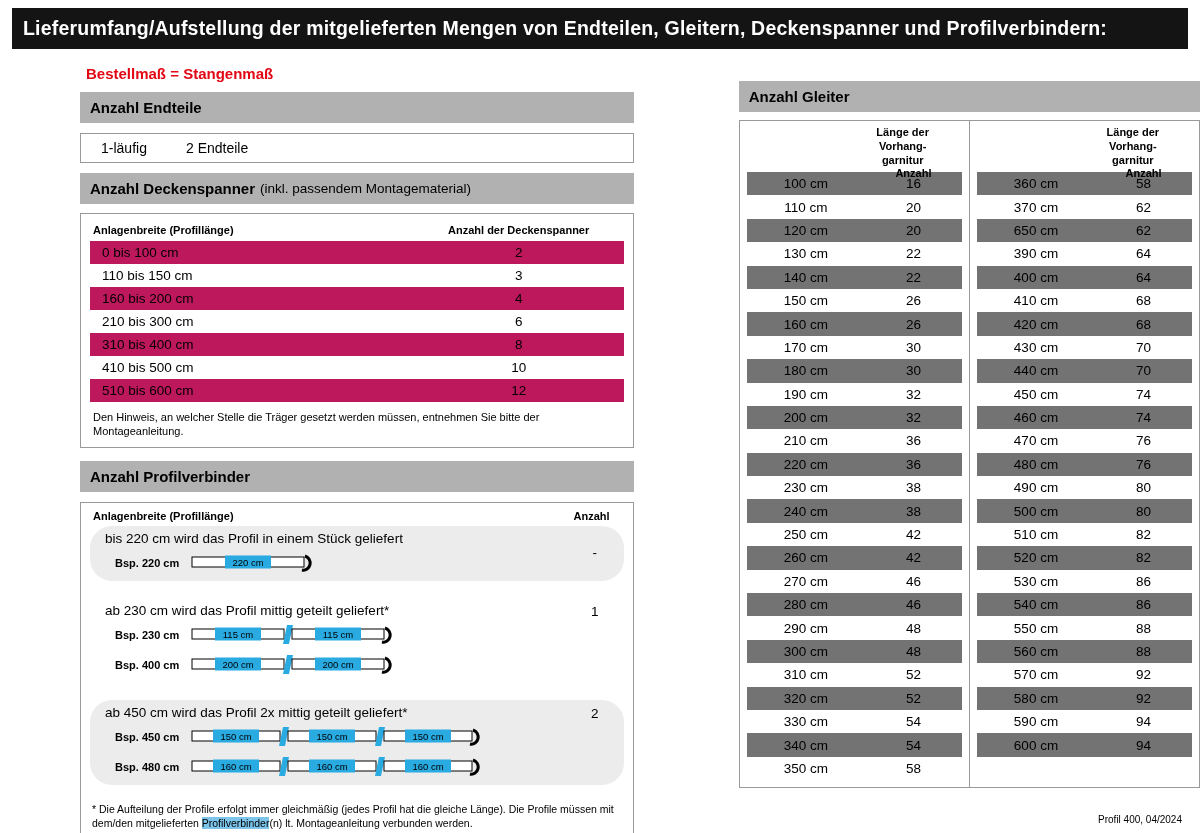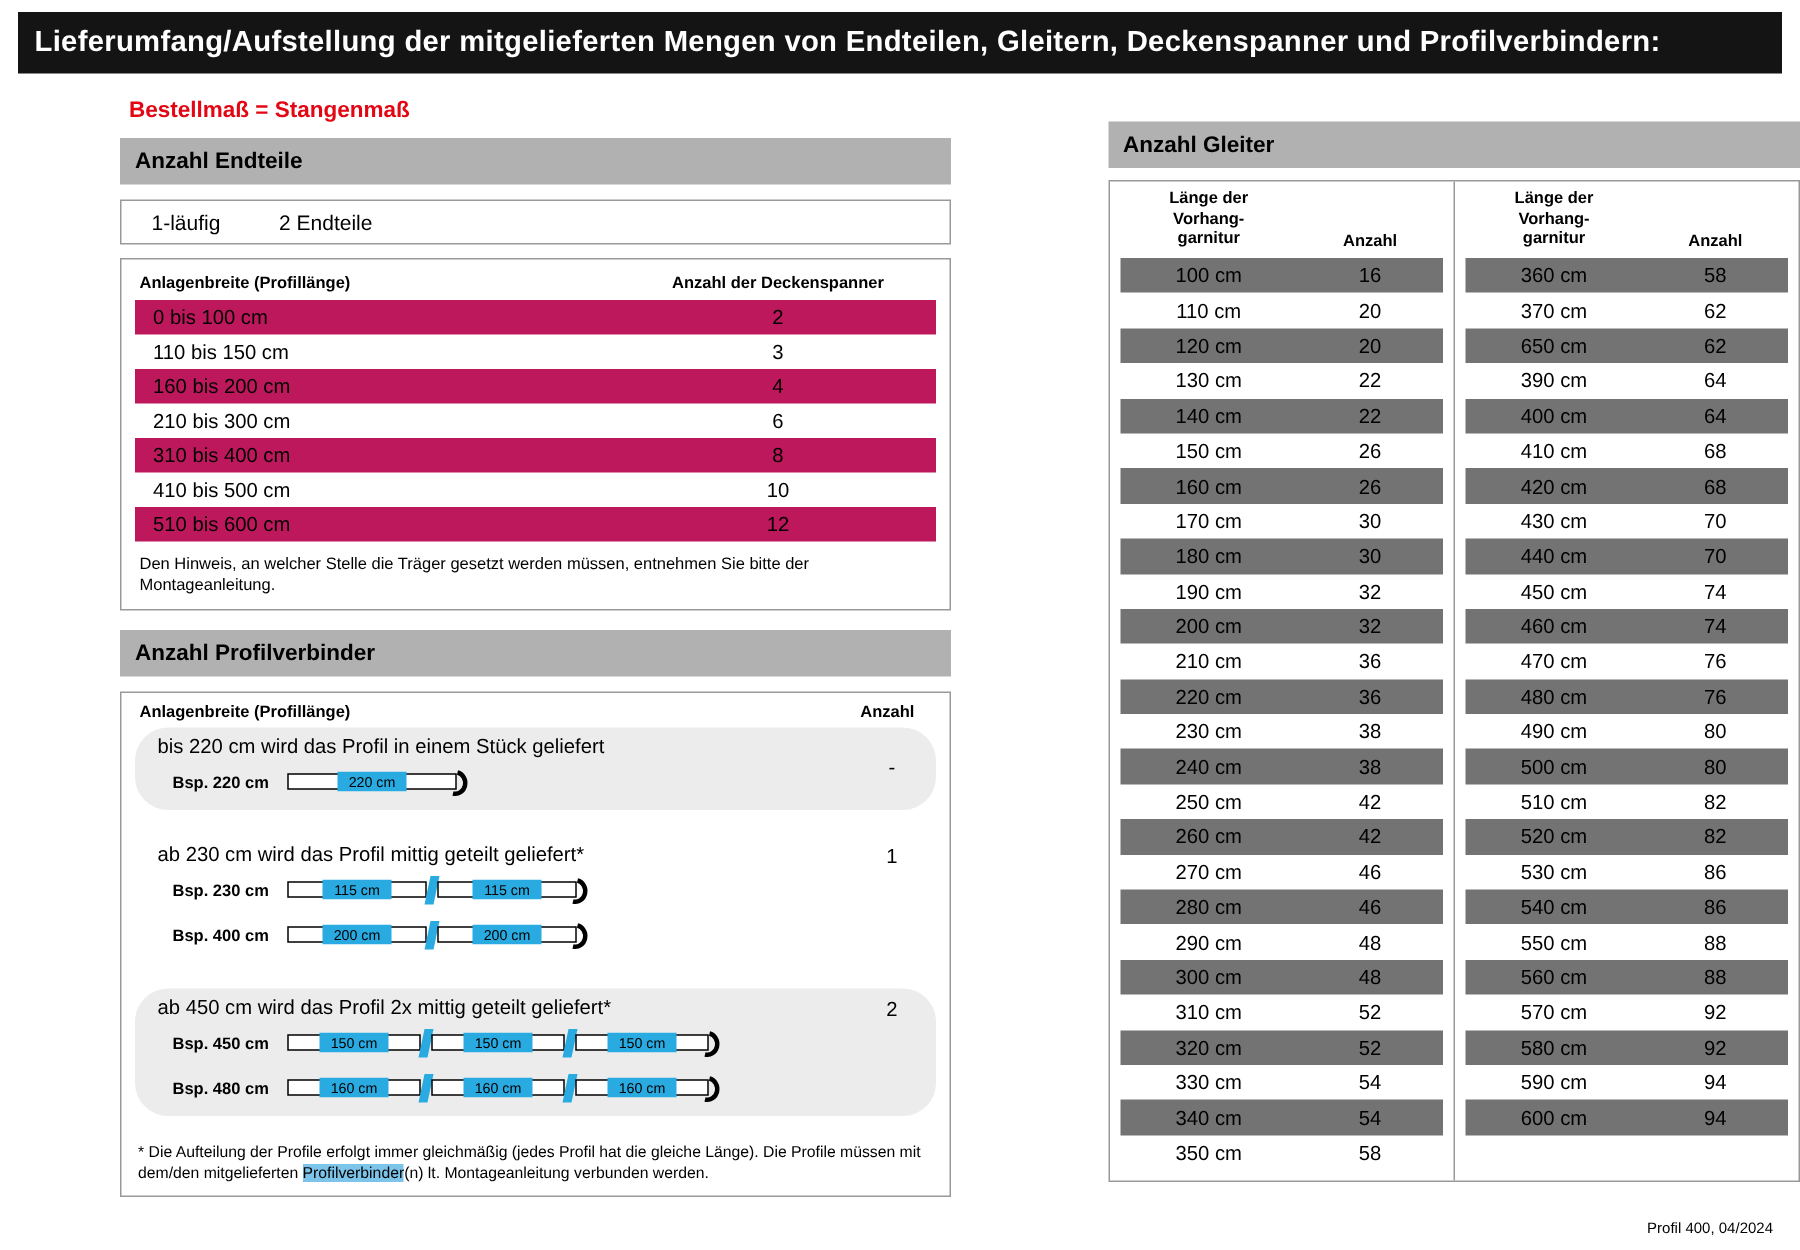--- a/index.html
+++ b/index.html
@@ -54,21 +54,21 @@
   .pv-example { display:flex; align-items:center; height:30px; padding-left:22px; }
   .pv-ex-label { font-size:11px; font-weight:bold; width:76px; }
   .pv-ex-svg { display:flex; }
   svg text { font-family:"Liberation Sans", sans-serif; }
   .pv-footnote { font-size:10.5px; line-height:1.35; margin:6px 0 0 2px; }
   .pv-footnote .hl { background:#7dc4ea; }
 
   .gl-box { margin-top:8px; display:flex; height:668px; }
   .gl-half { flex:1; padding:5px 7px 0; }
   .gl-divider { width:1px; background:#999; }
-  .gl-header { display:flex; align-items:flex-end; height:46px; padding-bottom:5px; }
+  .gl-header { display:flex; align-items:flex-end; height:46px; padding-bottom:5px;flex-direction:column; }
   .gl-h1 { width:55%; text-align:center; font-size:11px; font-weight:bold;
     white-space:pre-line; line-height:1.25; }
   .gl-h2 { width:45%; text-align:center; font-size:11px; font-weight:bold; }
   .gl-row { display:flex; align-items:center; height:23.4px; font-size:13.5px; }
   .gl-row.odd { background:#737373; }
   .gl-len { width:55%; text-align:center; }
   .gl-cnt { width:45%; text-align:center; }
 
   .doc-footer { position:absolute; right:18px; bottom:8px; font-size:10px; }
 </style>
@@ -85,20 +85,24 @@
     <div class="subtitle">Bestellmaß = Stangenmaß</div>
 
     <div class="section-bar">
       <span class="bold">Anzahl Endteile</span>
     </div>
     <div class="box endteile-box">
       <span class="et-label">1-läufig</span>
       <span>2 Endteile</span>
     </div>
 
+    <div class="section-bar">
+      <span class="bold">Anzahl Deckenspanner</span>
+      <span class="suffix">(inkl. passendem Montagematerial)</span>
+    </div>
     <div class="box ds-box">
       <div class="ds-header">
         <span class="c1">Anlagenbreite (Profillänge)</span>
         <span class="c2">Anzahl der Deckenspanner</span>
       </div>
       <div>
           <div class="ds-row odd">
             <span class="ds-range">0 bis 100 cm</span>
             <span class="ds-count">2</span>
           </div>

